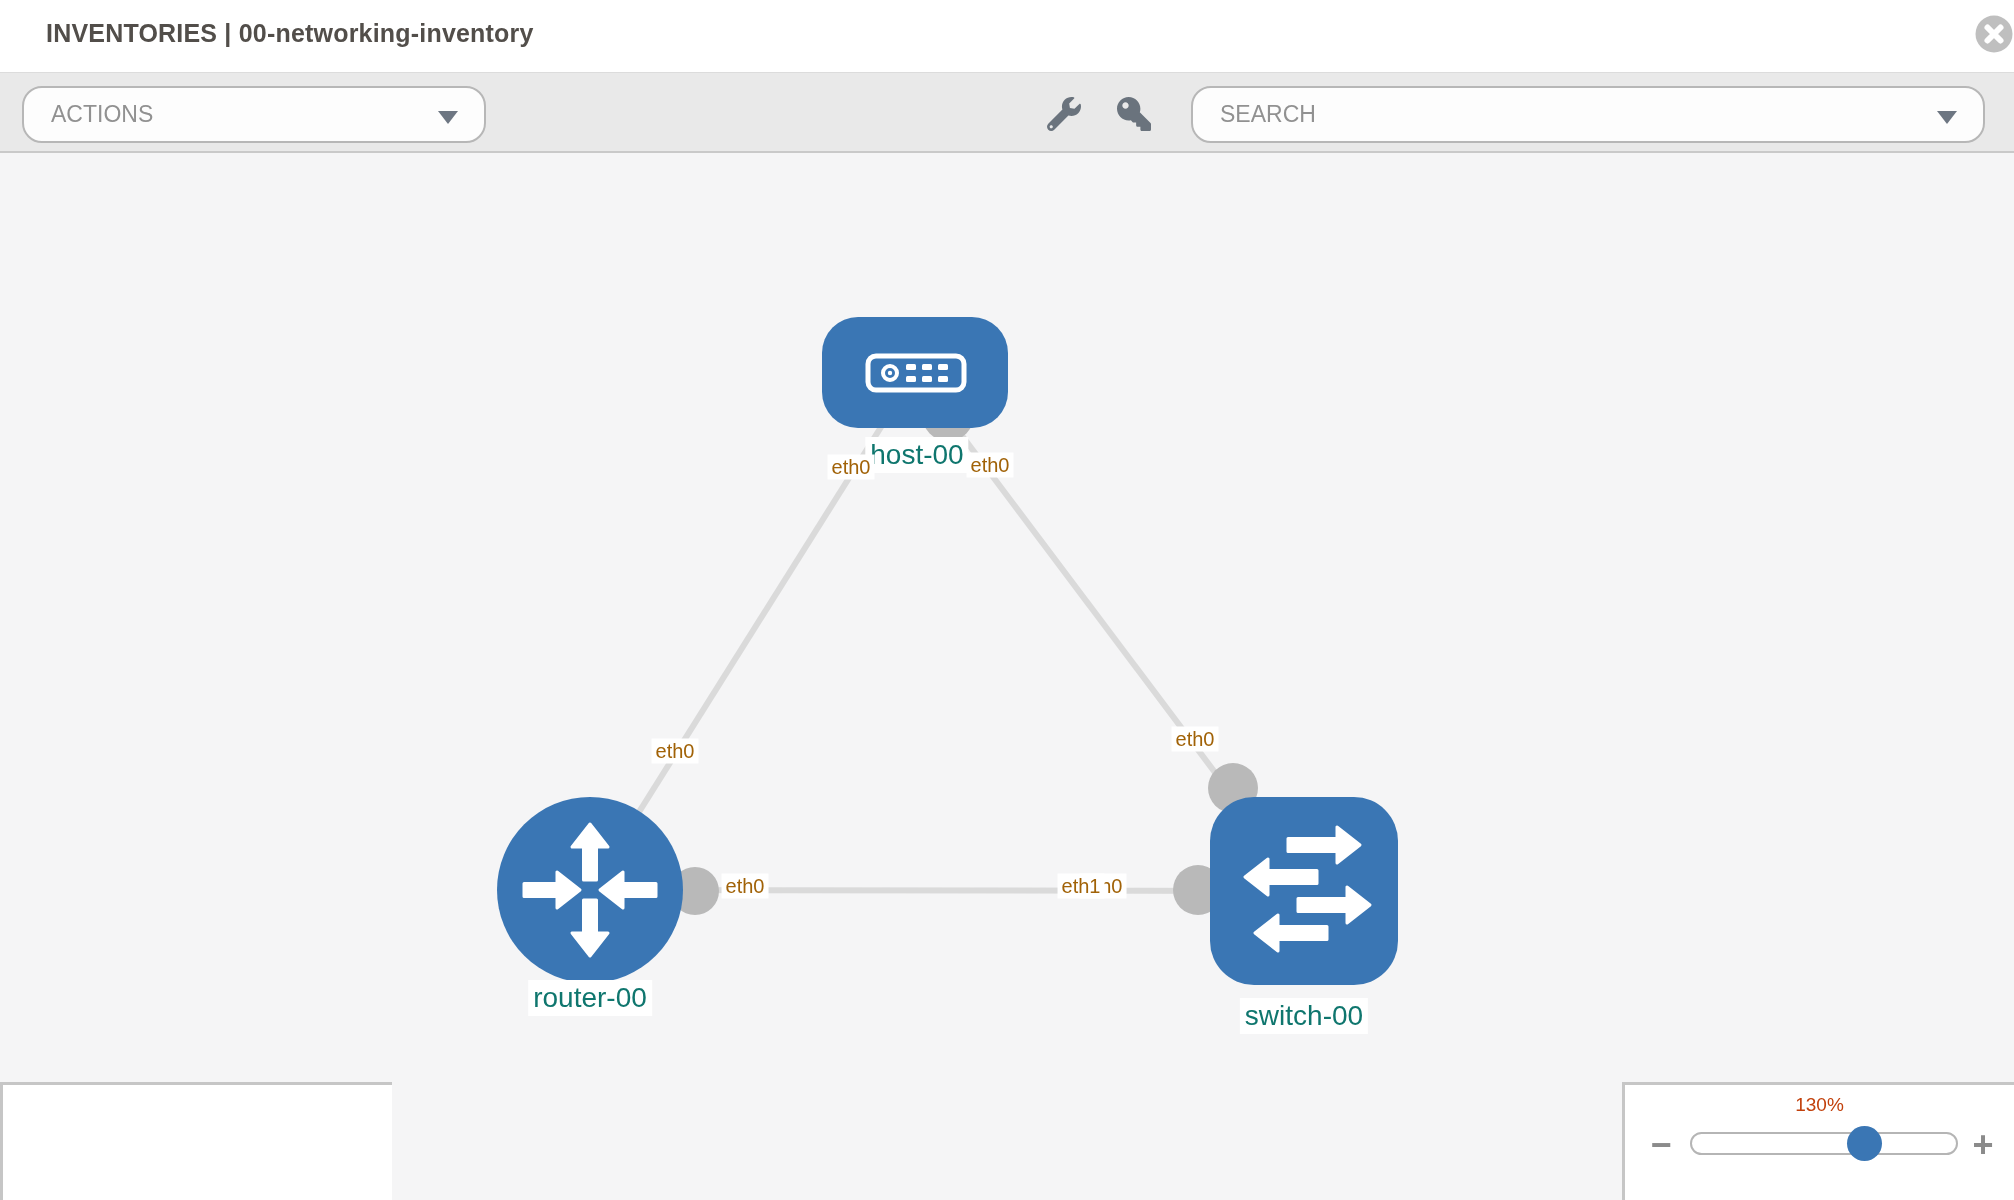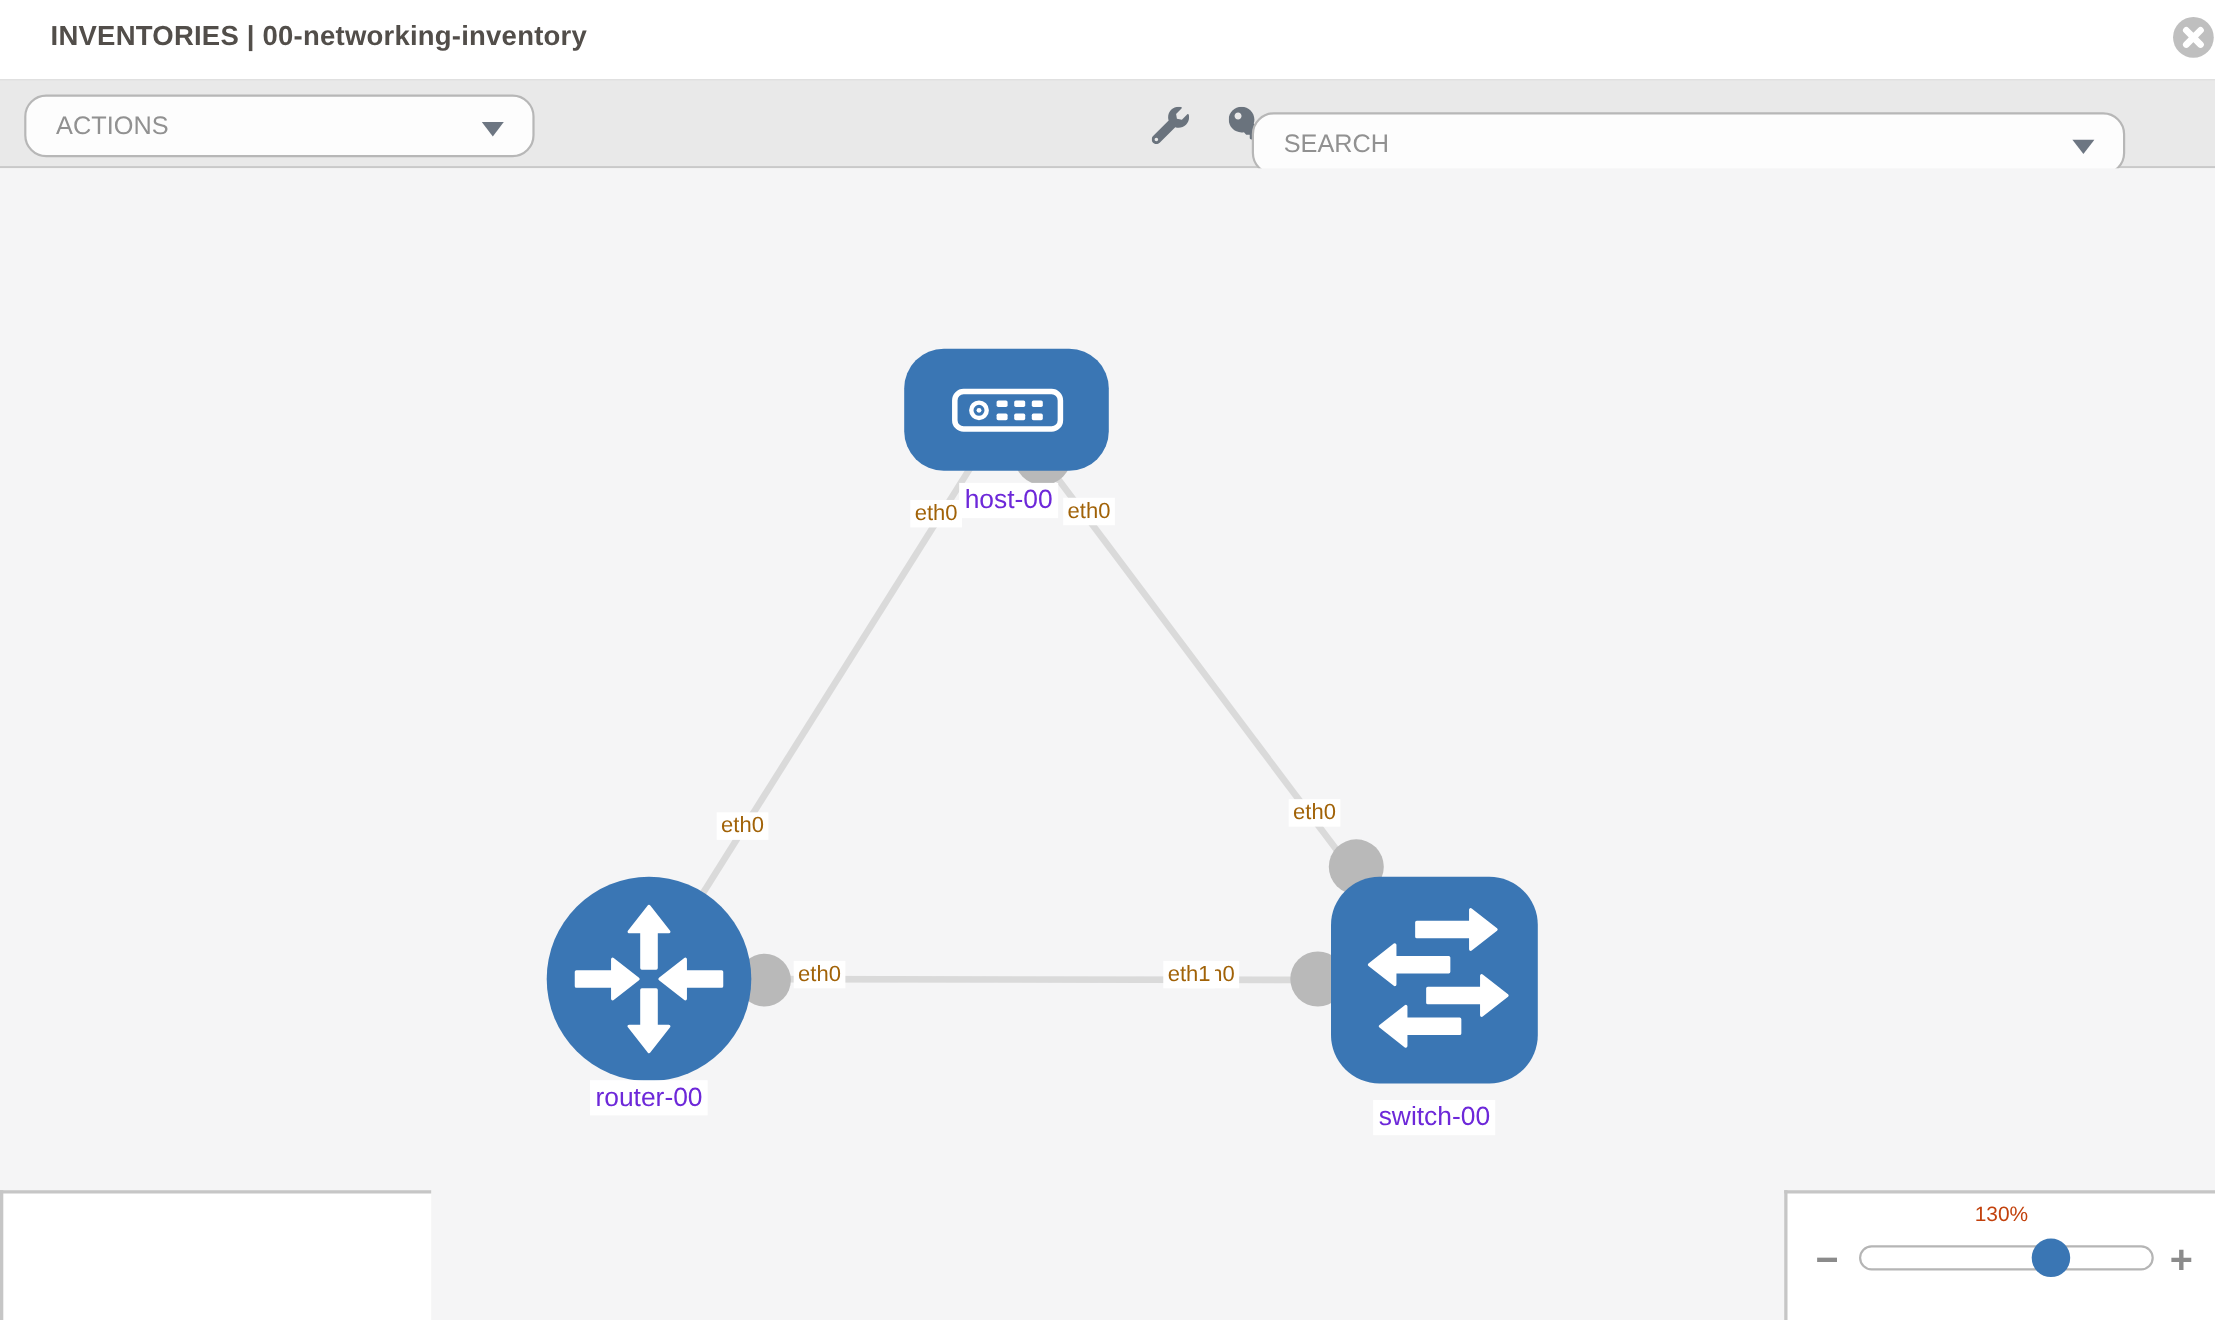--- a/index.html
+++ b/index.html
@@ -19,36 +19,36 @@
              background:#e9e9e9; border-top:1px solid #dcdcdc;
              border-bottom:2px solid #c9c9c9; }
   .select-box { position:absolute; top:13px; height:57px; background:#fdfdfd;
                 border:2px solid #b7b7b7; border-radius:20px;
                 display:flex; align-items:center; cursor:pointer; }
   .select-box .sel-label { padding-left:27px; font-size:23px; color:#919191; }
   .caret { position:absolute; right:26px; top:23px; width:0; height:0;
            border-left:10px solid transparent; border-right:10px solid transparent;
            border-top:13px solid #6d7682; }
   .actions-box { left:22px; width:464px; }
-  .search-box  { left:1138px; width:794px;margin-top:16px; }
+  .search-box  { left:1191px; width:794px; }
   .tool-btn { position:absolute; top:22px; width:40px; height:40px; border:none;
               background:transparent; cursor:pointer; }
   .tool-btn svg { width:34px; height:34px; fill:#6a737d; }
   .wrench-btn { left:1044px; }
   .key-btn    { left:1114px; }
 
   
   .canvas { position:absolute; left:0; top:153px; width:2014px; height:1047px;
             background:#f5f5f6; overflow:hidden; }
   .topo-svg { position:absolute; left:0; top:0; }
 
   
   .tlabel { position:absolute; transform:translate(-50%,-50%);
             background:#ffffff; white-space:nowrap; z-index:2; }
-  .node-label { font-size:24px; color:#6d28d9; padding:2px 5px; }
+  .node-label { font-size:28px; color:#0f766e; padding:2px 5px; }
   .if-label   { font-size:20px; color:#a16207; padding:1px 4px; }
   .if-back  { z-index:2; }
   .if-front { z-index:3; }
 
   
   .zoom-panel { position:absolute; left:1622px; top:1082px; width:392px; height:118px;
                 background:#ffffff; border-left:3px solid #c6c6c6;
                 border-top:3px solid #c6c6c6; }
   .zoom-level { position:absolute; left:0; top:9px; width:100%; text-align:center;
                 font-size:19px; color:#c2410c; }

